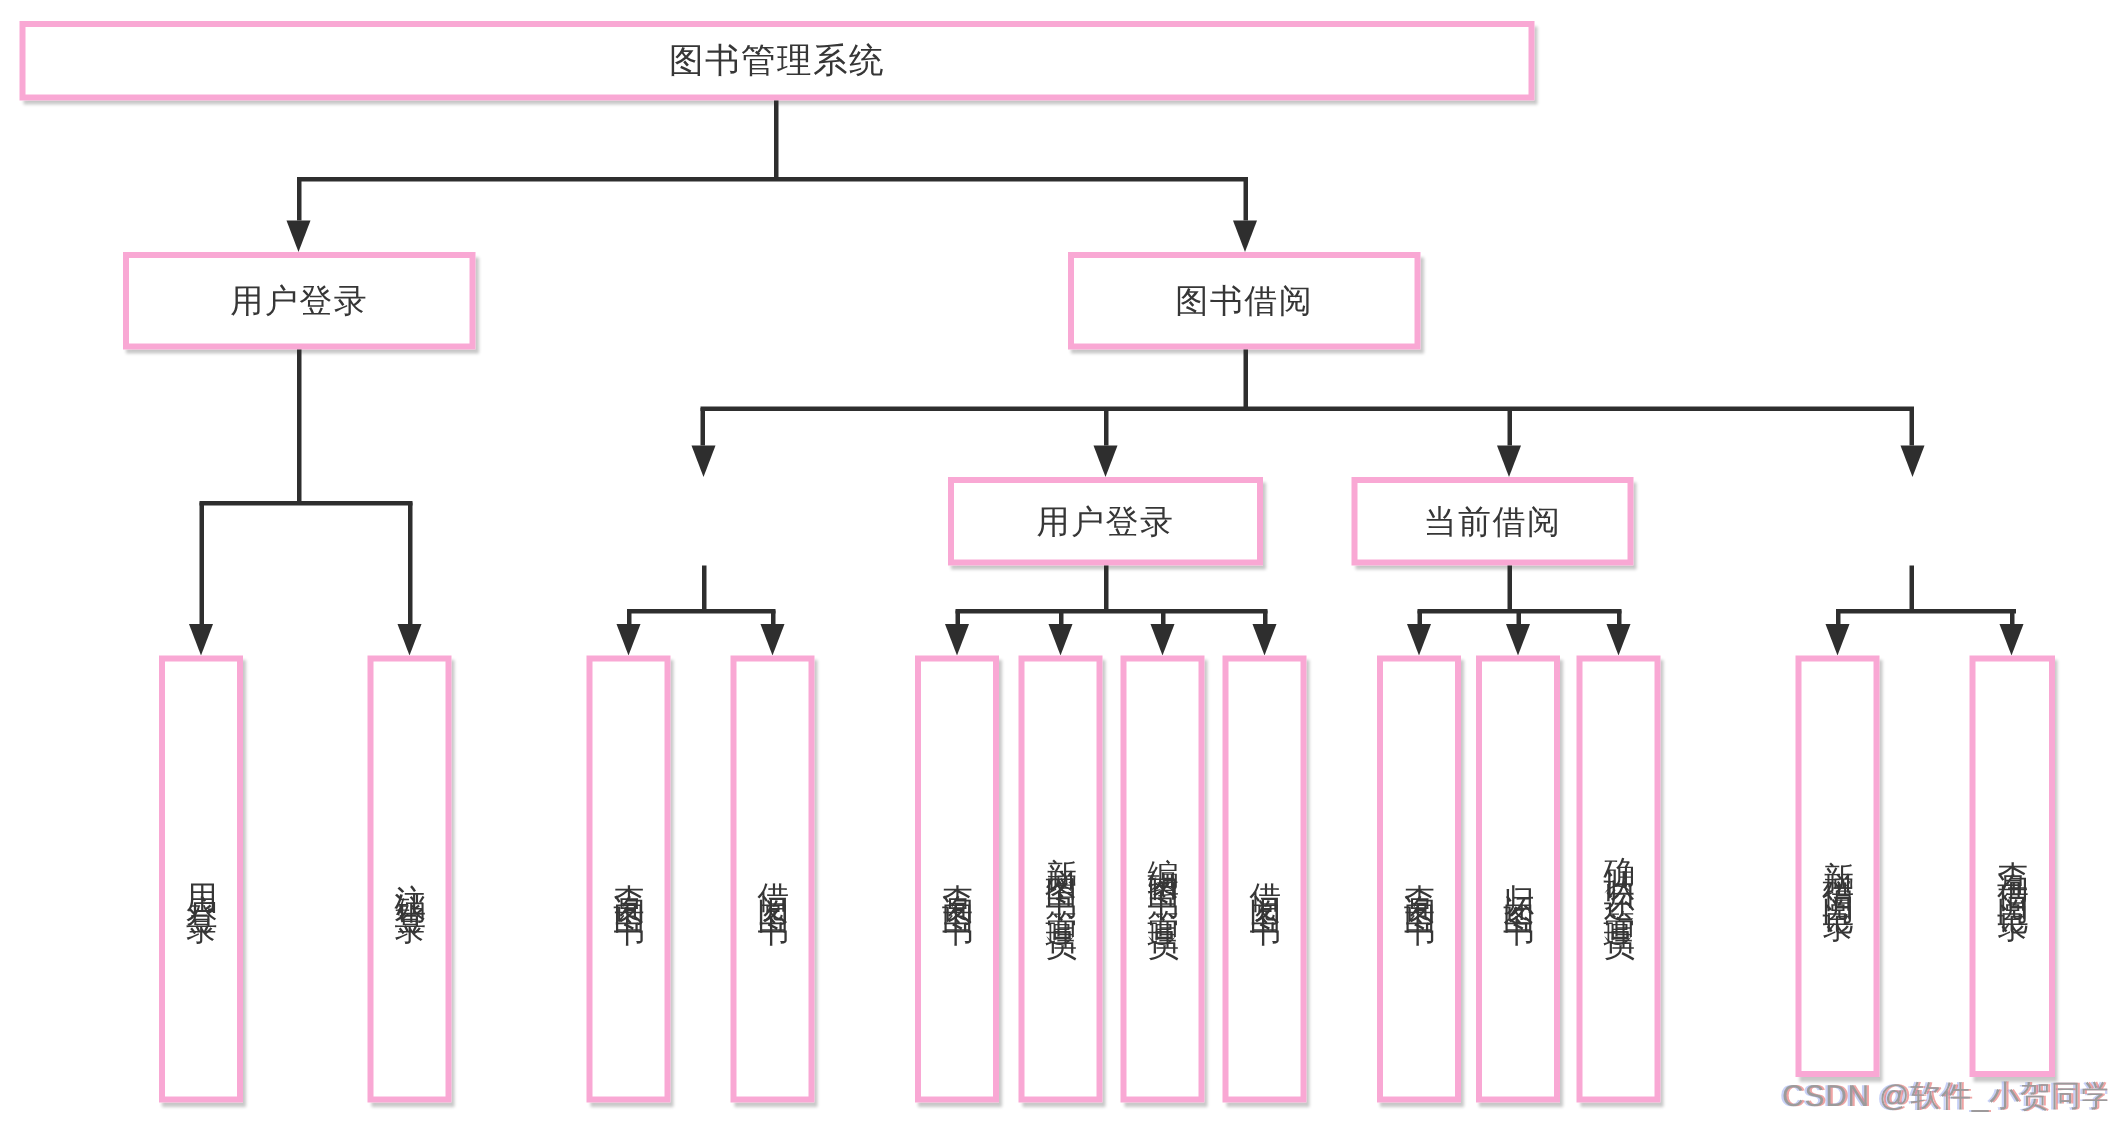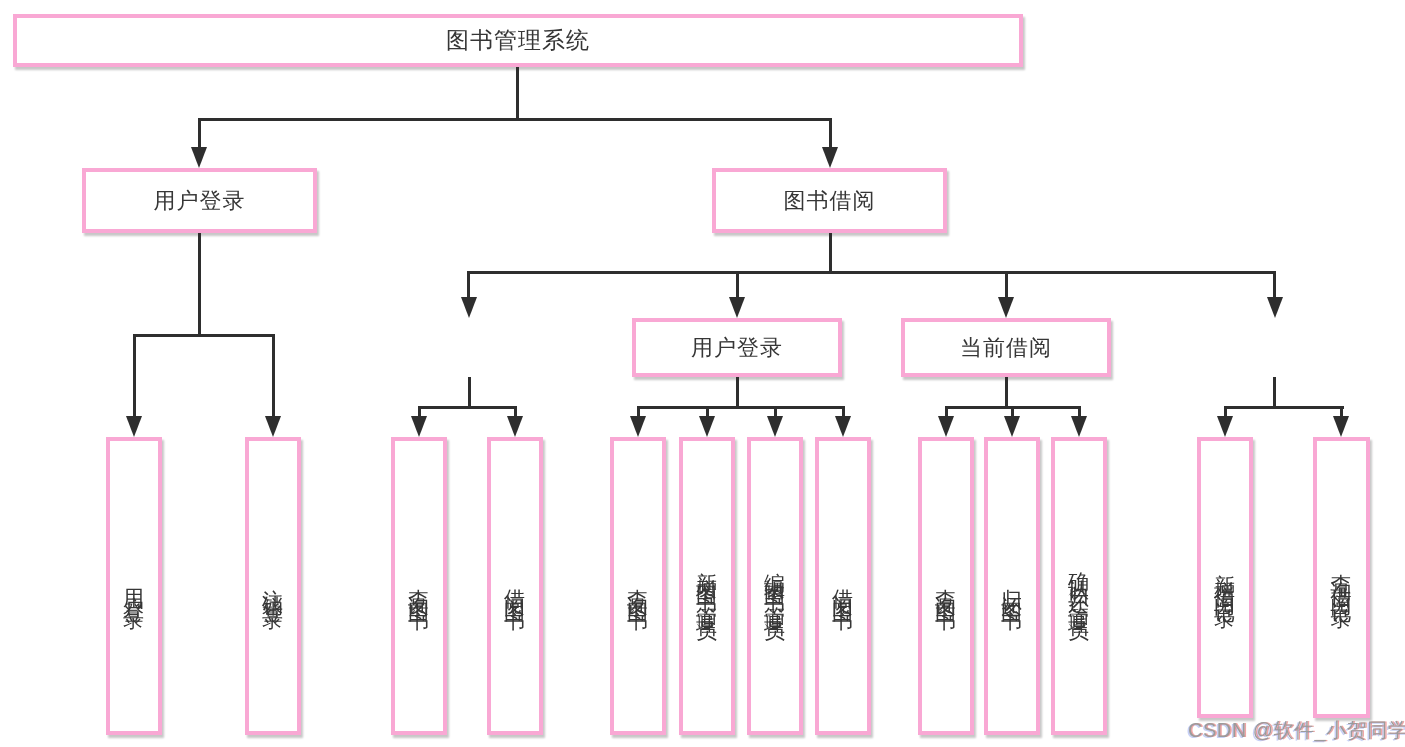--- a/index.html
+++ b/index.html
@@ -69,21 +69,21 @@
   <div class="vline" style="left:1004.5px;top:272px;height:25px"></div>
   <div class="vline" style="left:1273px;top:272px;height:25px"></div>
   <div class="arrow" style="left:460.5px;top:297px"></div>
   <div class="arrow" style="left:729px;top:297px"></div>
   <div class="arrow" style="left:998px;top:297px"></div>
   <div class="arrow" style="left:1266.5px;top:297px"></div>
 
   <div class="box" style="left:632px;top:318px;width:210px;height:59px">
     <span class="h-label">用户登录</span>
   </div>
-  <div class="box" style="left:901px;top:318px;width:210px;height:59px">
+  <div class="box" style="left:901px;top:318px;width:188px;height:59px">
     <span class="h-label">当前借阅</span>
   </div>
 
   <div class="vline" style="left:467.5px;top:377px;height:30px"></div>
   <div class="hline" style="left:417.5px;top:405.5px;width:99px"></div>
   <div class="vline" style="left:417.5px;top:407px;height:9px"></div>
   <div class="vline" style="left:513.5px;top:407px;height:9px"></div>
   <div class="arrow" style="left:411px;top:416px"></div>
   <div class="arrow" style="left:507px;top:416px"></div>
 

